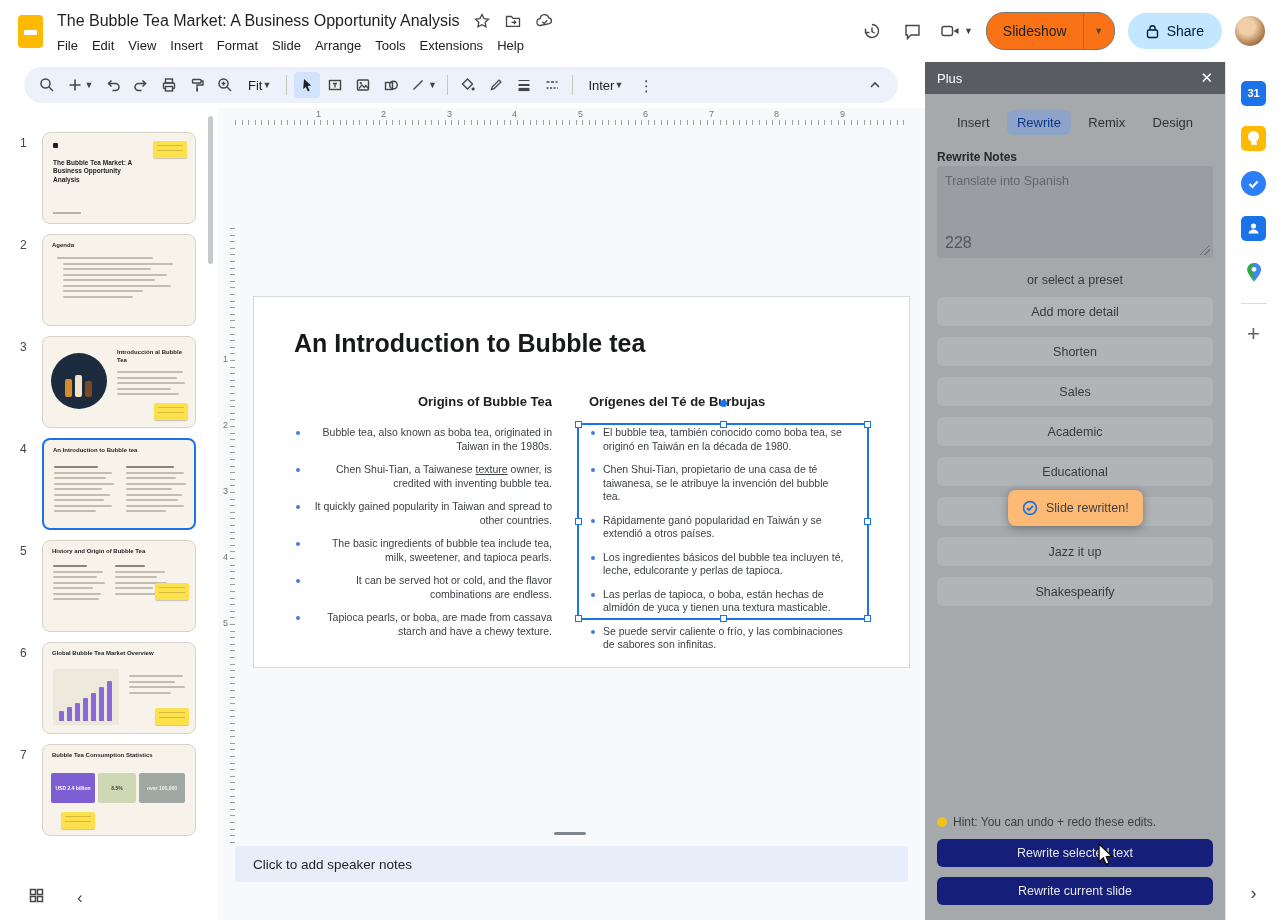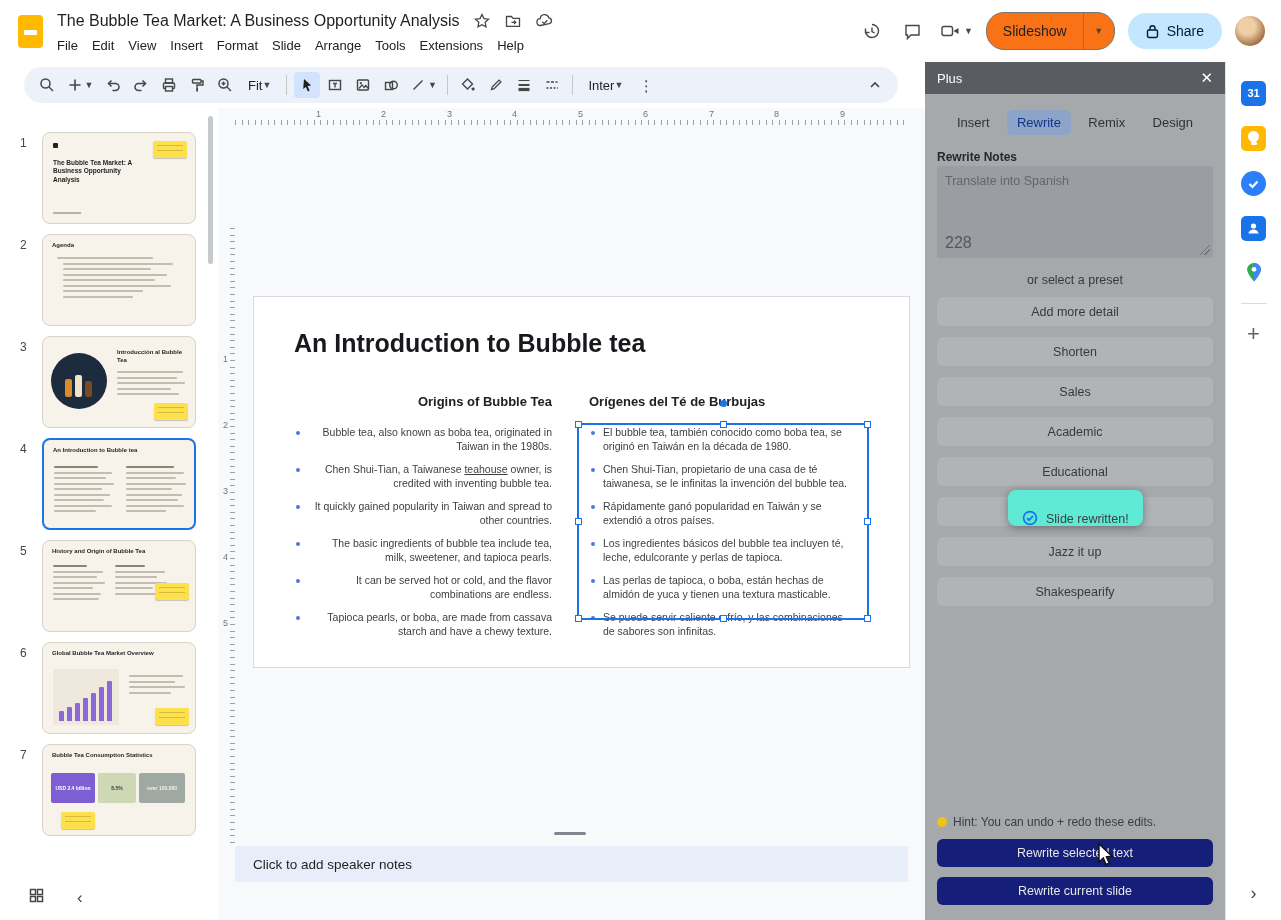--- a/index.html
+++ b/index.html
@@ -94,21 +94,21 @@
   .pp-tabs{position:absolute;top:48px;left:0;right:0;display:flex;justify-content:space-between;padding:0 22px;align-items:center;}
   .pp-tab{padding:5px 10px;border-radius:6px;color:#2f3236;font-size:13px;}
   .pp-tab.active{background:#8da3c7;color:#10358a;font-weight:500;}
   .pp-label{position:absolute;top:88px;left:12px;font-size:12px;font-weight:700;color:#26282b;}
   .pp-textarea{position:absolute;top:104px;left:12px;width:276px;height:92px;background:#9a9da1;border-radius:2px;box-sizing:border-box;padding:8px;color:#63666a;}
   .pp-count{position:absolute;left:8px;bottom:6px;color:#54575b;font-size:16px;}
   .pp-resize{position:absolute;right:3px;bottom:3px;width:10px;height:10px;background:linear-gradient(135deg,transparent 0 45%,#6e7174 45% 52%,transparent 52% 68%,#6e7174 68% 75%,transparent 75%);}
   .pp-preset-label{position:absolute;top:211px;left:0;right:0;text-align:center;color:#37393c;}
   .pp-presets{position:absolute;top:235px;left:12px;right:12px;display:flex;flex-direction:column;gap:11px;}
   .pp-preset{height:29px;background:#b1b4b7;border:none;border-radius:6px;color:#37393c;font-size:12.5px;display:flex;align-items:center;justify-content:center;font-family:inherit;}
-  .pp-toast{position:absolute;left:83px;top:428px;height:36px;background:#5eead4;border-radius:8px;box-shadow:0 2px 8px rgba(0,0,0,.35);display:flex;align-items:flex-end;gap:8px;padding:0 14px;z-index:6;font-size:12.5px;color:#3c4043;white-space:nowrap;}
+  .pp-toast{position:absolute;left:83px;top:428px;height:36px;background:#fdba74;border-radius:8px;box-shadow:0 2px 8px rgba(0,0,0,.35);display:flex;align-items:center;gap:8px;padding:0 14px;z-index:6;font-size:12.5px;color:#3c4043;white-space:nowrap;}
   .pp-hint{position:absolute;left:12px;top:753px;display:flex;align-items:center;gap:6px;color:#3b3e41;font-size:12px;}
   .pp-bulb{width:10px;height:10px;border-radius:50%;background:#f0c219;flex:none;}
   .pp-btn{position:absolute;left:12px;width:276px;height:28px;background:#151e78;color:#e6e7e9;border:none;border-radius:6px;display:flex;align-items:center;justify-content:center;font-size:12.5px;font-family:inherit;}
   .pp-btn1{top:777px;} .pp-btn2{top:815px;}
   .pp-cursor{position:absolute;left:168px;top:780px;z-index:7;}
 
   
   .rail{width:56px;background:#fff;border-left:1px solid #e1e3e6;position:relative;display:flex;flex-direction:column;align-items:center;padding-top:16px;box-sizing:border-box;gap:15px;flex:none;}
   .rail-btn{width:30px;height:30px;display:flex;align-items:center;justify-content:center;}
   .gi-cal{width:25px;height:25px;background:#1a73e8;border-radius:5px;color:#fff;font-size:11px;font-weight:700;display:flex;align-items:center;justify-content:center;}
@@ -511,33 +511,33 @@
           <span class="rv-num" style="top:444px">4</span>
           <span class="rv-num" style="top:510px">5</span>
 
           <div class="slide-stage">
             <div class="s-title">An Introduction to Bubble tea</div>
 
             <div class="col col-l">
               <h3 class="col-head">Origins of Bubble Tea</h3>
               <ul class="bul">
                 <li>Bubble tea, also known as boba tea, originated in Taiwan in the 1980s.</li>
-                <li><span>Chen Shui-Tian, a Taiwanese </span><span class="usp">teahouse</span><span> owner, is credited with inventing bubble tea.</span></li>
+                <li><span>Chen Shui-Tian, a Taiwanese </span><span class="usp">texture</span><span> owner, is credited with inventing bubble tea.</span></li>
                 <li>It quickly gained popularity in Taiwan and spread to other countries.</li>
                 <li>The basic ingredients of bubble tea include tea, milk, sweetener, and tapioca pearls.</li>
                 <li>It can be served hot or cold, and the flavor combinations are endless.</li>
                 <li>Tapioca pearls, or boba, are made from cassava starch and have a chewy texture.</li>
               </ul>
             </div>
 
             <div class="col col-r">
               <h3 class="col-head">Orígenes del Té de Burbujas</h3>
               <ul class="bul">
                 <li>El bubble tea, también conocido como boba tea, se originó en Taiwán en la década de 1980.</li>
-                <li>Chen Shui-Tian, propietario de una casa de té taiwanesa, se le infinitas la invención del bubble tea.</li>
+                <li>Chen Shui-Tian, propietario de una casa de té taiwanesa, se le atribuye la invención del bubble tea.</li>
                 <li>Rápidamente ganó popularidad en Taiwán y se extendió a otros países.</li>
                 <li>Los ingredientes básicos del bubble tea incluyen té, leche, edulcorante y perlas de tapioca.</li>
                 <li>Las perlas de tapioca, o boba, están hechas de almidón de yuca y tienen una textura masticable.</li>
                 <li>Se puede servir caliente o frío, y las combinaciones de sabores son infinitas.</li>
               </ul>
             </div>
 
             <div class="sel-box">
               <span class="rot"></span>
               <span class="hnd h-nw"></span>

